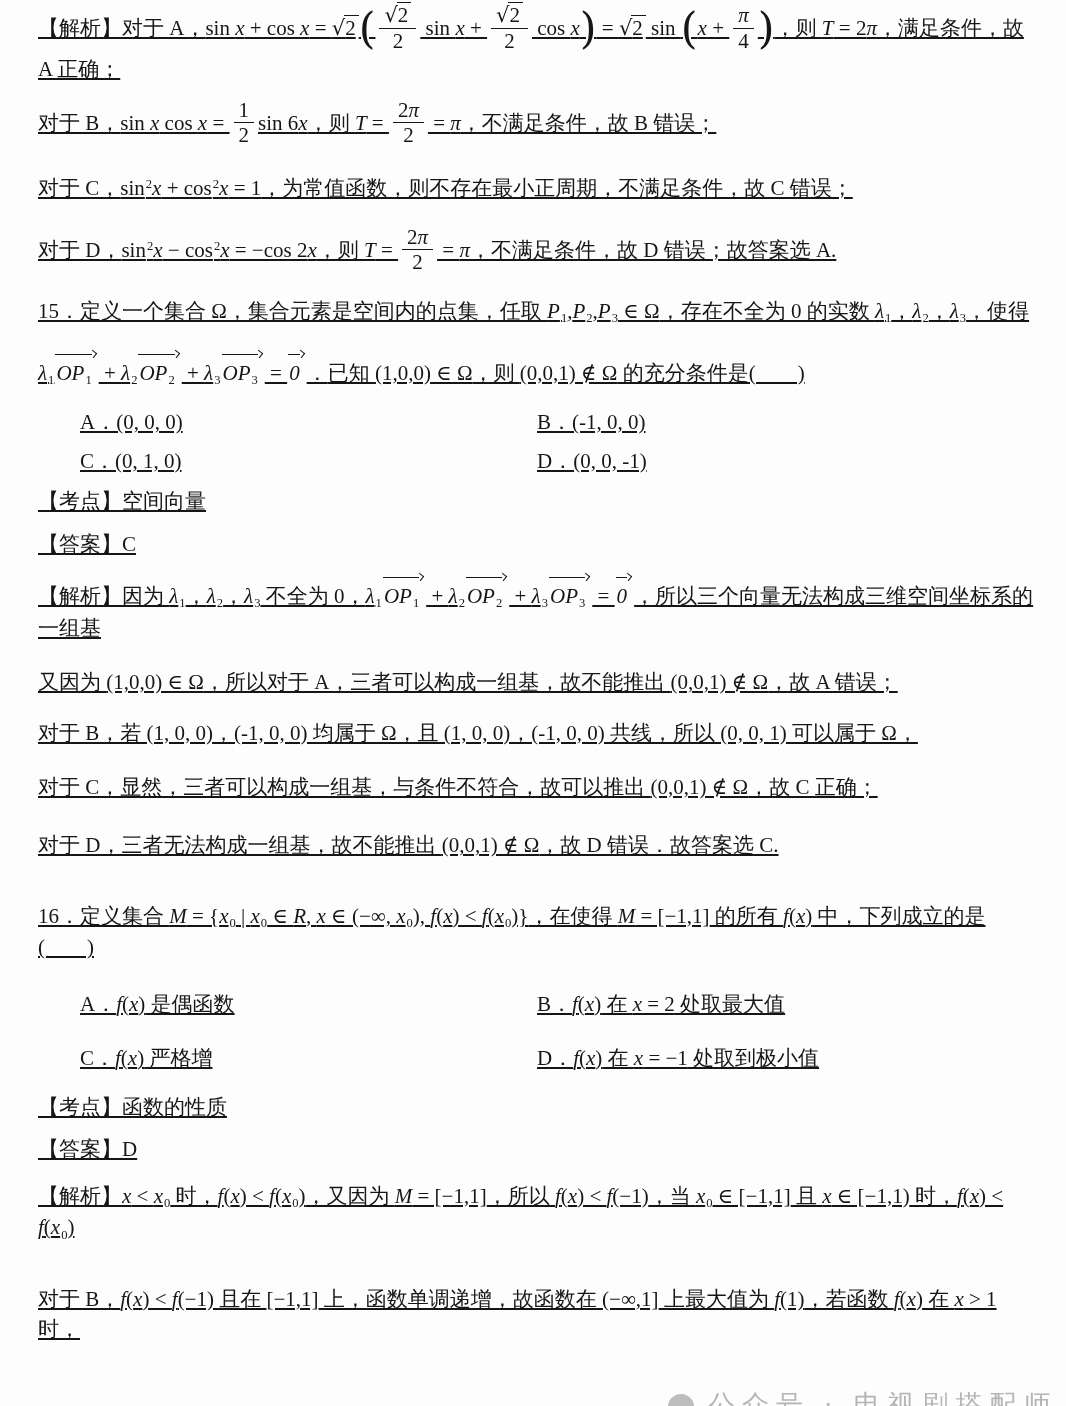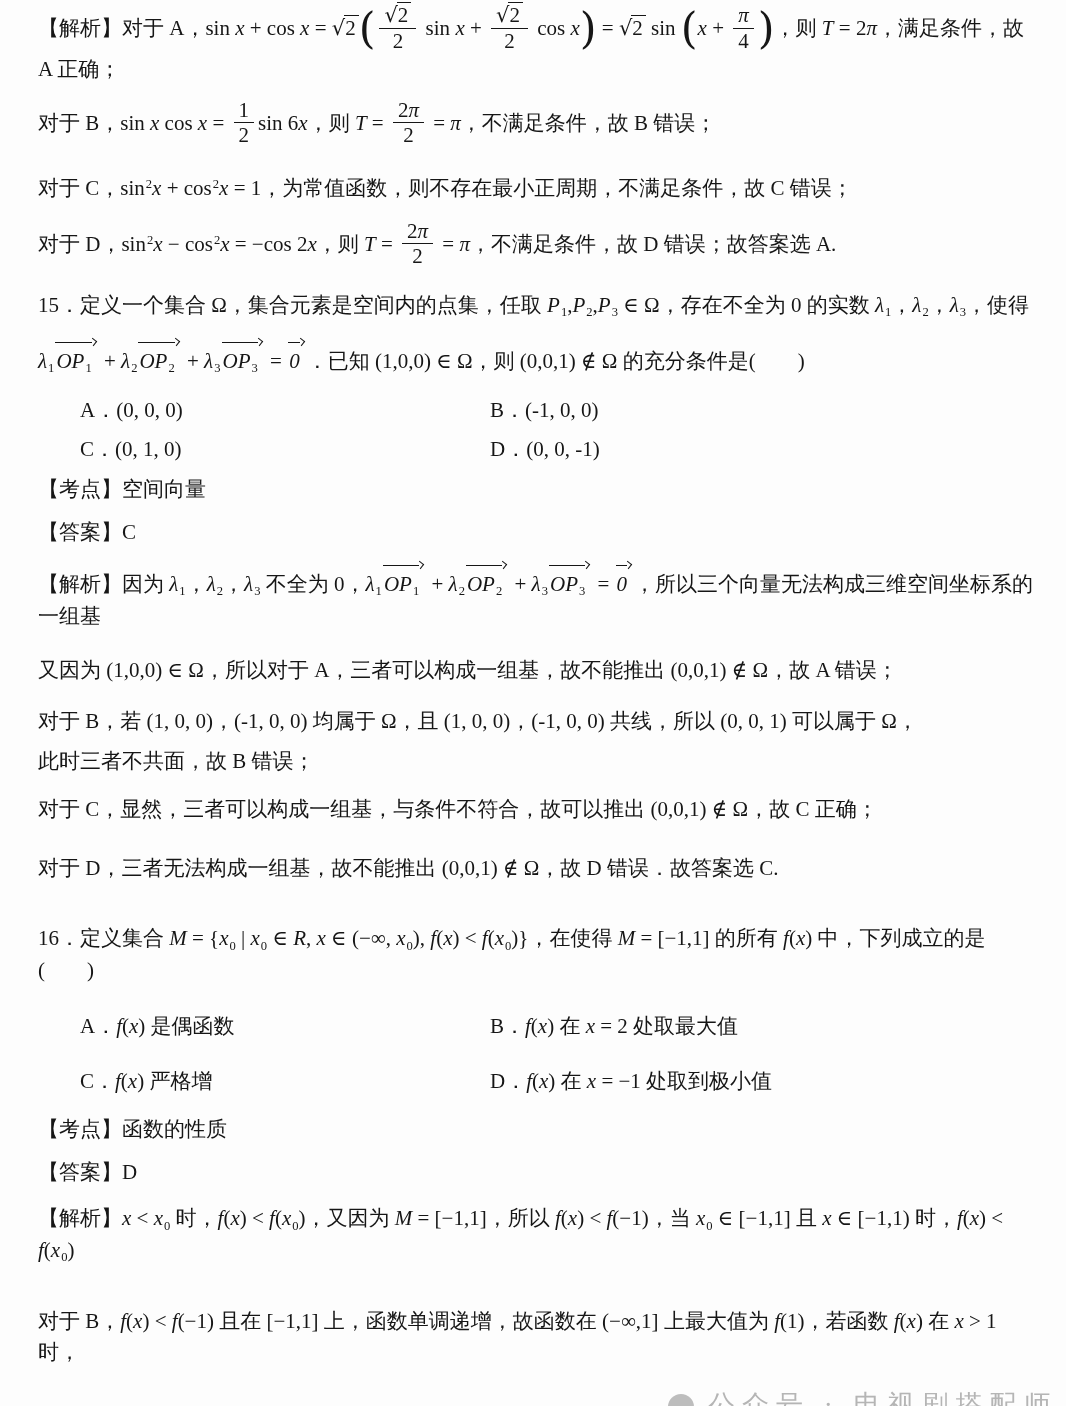--- a/index.html
+++ b/index.html
@@ -4,28 +4,29 @@
 <style>
   html,body{margin:0;padding:0;background:#ffffff;}
   .page{
     position:relative;
     width:1066px;height:1406px;
     background:#fdfdfd;
     overflow:hidden;
     color:#161616;
     font-family:"Liberation Serif","DejaVu Serif",serif;
     font-size:21px;
+    text-decoration:underline;
   }
   .content{padding:6px 26px 0 38px;position:relative;z-index:2;}
   .line{line-height:1.45;white-space:normal;}
   .mt0{margin-top:0}.mt8{margin-top:8px}.mt10{margin-top:10px}.mt12{margin-top:12px}
-  .mt16{margin-top:16px}.mt18{margin-top:18px}.mt20{margin-top:20px}.mt22{margin-top:18px}
+  .mt16{margin-top:16px}.mt18{margin-top:18px}.mt20{margin-top:20px}.mt22{margin-top:24px}
   .mt24{margin-top:24px}.mt26{margin-top:26px}.mt28{margin-top:28px}.mt30{margin-top:40px}
 
-  .opts{display:flex;}
+  .opts{display:flex;gap:47px;}
   .opt-l{width:452px;padding-left:42px;box-sizing:border-box;}
   .opt-r{flex:1;}
 
   .tk-txt{font-family:"Liberation Serif","DejaVu Serif",serif;}
   .tk-mn{font-family:"Liberation Serif","DejaVu Serif",serif;}
   .tk-mi{font-family:"Liberation Serif","DejaVu Serif",serif;font-style:italic;}
   .tk-sub{font-size:0.6em;vertical-align:-0.35em;margin-left:1px;font-family:"Liberation Serif",serif;font-style:normal;}
   .tk-sup{font-size:0.6em;vertical-align:0.55em;margin-left:1px;font-family:"Liberation Serif",serif;}
 
   .frac{display:inline-flex;flex-direction:column;text-align:center;vertical-align:middle;
@@ -85,21 +86,20 @@
       </div>
       <div class="line mt8 opts">
         <div class="opt-l"><span class="tk tk-txt">C．(0, 1, 0)</span></div>
         <div class="opt-r"><span class="tk tk-txt">D．(0, 0, -1)</span></div>
       </div>
       <div class="line mt10"><span class="tk tk-txt">【考点】空间向量</span></div>
       <div class="line mt12"><span class="tk tk-txt">【答案】</span><span class="tk tk-mn">C</span></div>
       <div class="line mt16"><span class="tk tk-txt">【解析】因为 </span><span class="tk tk-mi">λ</span><span class="tk tk-sub">1</span><span class="tk tk-txt">，</span><span class="tk tk-mi">λ</span><span class="tk tk-sub">2</span><span class="tk tk-txt">，</span><span class="tk tk-mi">λ</span><span class="tk tk-sub">3</span><span class="tk tk-txt"> 不全为 0，</span><span class="tk tk-mi">λ</span><span class="tk tk-sub">1</span><span class="vec"><span class="tk tk-mi">OP</span><span class="tk tk-sub">1</span></span><span class="tk tk-mn"> + </span><span class="tk tk-mi">λ</span><span class="tk tk-sub">2</span><span class="vec"><span class="tk tk-mi">OP</span><span class="tk tk-sub">2</span></span><span class="tk tk-mn"> + </span><span class="tk tk-mi">λ</span><span class="tk tk-sub">3</span><span class="vec"><span class="tk tk-mi">OP</span><span class="tk tk-sub">3</span></span><span class="tk tk-mn"> = </span><span class="vec"><span class="tk tk-mn">0</span></span><span class="tk tk-txt">，所以三个向量无法构成三维空间坐标系的一组基</span></div>
       <div class="line mt24"><span class="tk tk-txt">又因为 </span><span class="tk tk-mn">(1,0,0) ∈ Ω</span><span class="tk tk-txt">，所以对于 A，三者可以构成一组基，故不能推出 </span><span class="tk tk-mn">(0,0,1) ∉ Ω</span><span class="tk tk-txt">，故 A 错误；</span></div>
       <div class="line mt20"><span class="tk tk-txt">对于 B，若 (1, 0, 0)，(-1, 0, 0) 均属于 Ω，且 (1, 0, 0)，(-1, 0, 0) 共线，所以 (0, 0, 1) 可以属于 Ω，</span></div>
-      <div class="line mt10"><span class="tk tk-txt">此时三者不共面，故 B 错误；</span></div>
       <div class="line mt22"><span class="tk tk-txt">对于 C，显然，三者可以构成一组基，与条件不符合，故可以推出 </span><span class="tk tk-mn">(0,0,1) ∉ Ω</span><span class="tk tk-txt">，故 C 正确；</span></div>
       <div class="line mt28"><span class="tk tk-txt">对于 D，三者无法构成一组基，故不能推出 </span><span class="tk tk-mn">(0,0,1) ∉ Ω</span><span class="tk tk-txt">，故 D 错误．故答案选 C.</span></div>
       <div class="line mt30"><span class="tk tk-txt">16．定义集合 </span><span class="tk tk-mi">M</span><span class="tk tk-mn"> = {</span><span class="tk tk-mi">x</span><span class="tk tk-sub">0</span><span class="tk tk-mn"> | </span><span class="tk tk-mi">x</span><span class="tk tk-sub">0</span><span class="tk tk-mn"> ∈ </span><span class="tk tk-mi">R</span><span class="tk tk-mn">, </span><span class="tk tk-mi">x</span><span class="tk tk-mn"> ∈ (−∞, </span><span class="tk tk-mi">x</span><span class="tk tk-sub">0</span><span class="tk tk-mn">), </span><span class="tk tk-mi">f</span><span class="tk tk-mn">(</span><span class="tk tk-mi">x</span><span class="tk tk-mn">) &lt; </span><span class="tk tk-mi">f</span><span class="tk tk-mn">(</span><span class="tk tk-mi">x</span><span class="tk tk-sub">0</span><span class="tk tk-mn">)}</span><span class="tk tk-txt">，在使得 </span><span class="tk tk-mi">M</span><span class="tk tk-mn"> = [−1,1]</span><span class="tk tk-txt"> 的所有 </span><span class="tk tk-mi">f</span><span class="tk tk-mn">(</span><span class="tk tk-mi">x</span><span class="tk tk-mn">)</span><span class="tk tk-txt"> 中，下列成立的是(　　)</span></div>
       <div class="line mt26 opts">
         <div class="opt-l"><span class="tk tk-txt">A．</span><span class="tk tk-mi">f</span><span class="tk tk-mn">(</span><span class="tk tk-mi">x</span><span class="tk tk-mn">)</span><span class="tk tk-txt"> 是偶函数</span></div>
         <div class="opt-r"><span class="tk tk-txt">B．</span><span class="tk tk-mi">f</span><span class="tk tk-mn">(</span><span class="tk tk-mi">x</span><span class="tk tk-mn">)</span><span class="tk tk-txt"> 在 </span><span class="tk tk-mi">x</span><span class="tk tk-mn"> = 2</span><span class="tk tk-txt"> 处取最大值</span></div>
       </div>
       <div class="line mt24 opts">
         <div class="opt-l"><span class="tk tk-txt">C．</span><span class="tk tk-mi">f</span><span class="tk tk-mn">(</span><span class="tk tk-mi">x</span><span class="tk tk-mn">)</span><span class="tk tk-txt"> 严格增</span></div>
         <div class="opt-r"><span class="tk tk-txt">D．</span><span class="tk tk-mi">f</span><span class="tk tk-mn">(</span><span class="tk tk-mi">x</span><span class="tk tk-mn">)</span><span class="tk tk-txt"> 在 </span><span class="tk tk-mi">x</span><span class="tk tk-mn"> = −1</span><span class="tk tk-txt"> 处取到极小值</span></div>

